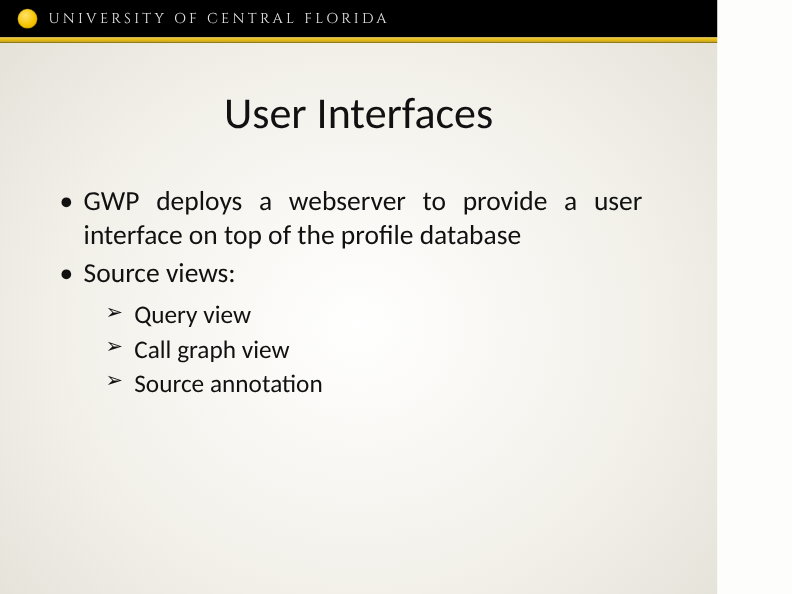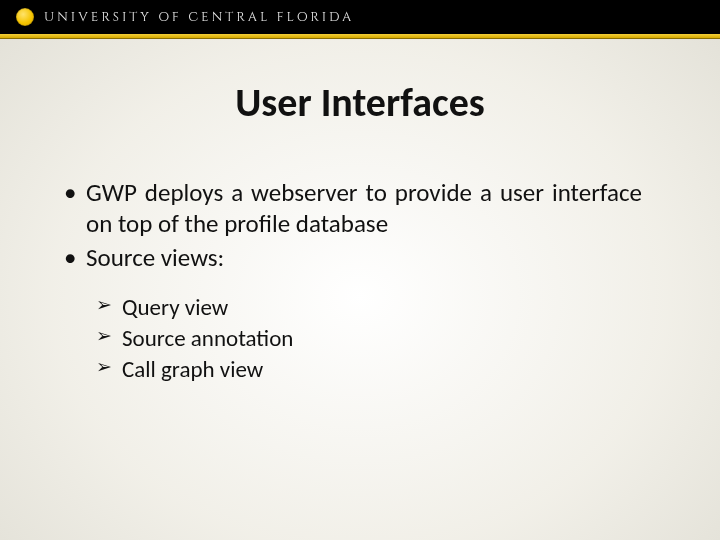--- a/index.html
+++ b/index.html
@@ -7,21 +7,21 @@
     padding: 0;
     width: 720px;
     height: 540px;
     background: #fdfdfb;
     font-family: Calibri, "Segoe UI", Arial, sans-serif;
     color: #111;
     overflow: hidden;
   }
   .slide {
     position: relative;
-    width: 720px;
+    width: 652px;
     height: 540px;
     box-sizing: border-box;
     background:
       radial-gradient(ellipse at 50% 55%, rgba(255,255,255,0.95) 0%, rgba(240,238,230,0.9) 60%, rgba(224,222,212,0.95) 100%);
   }
   .header {
     position: absolute;
     top: 0;
     left: 0;
     right: 0;
@@ -56,32 +56,32 @@
     background: linear-gradient(#f3cf3a, #d6a900);
     border-bottom: 1px solid #8a6e00;
   }
   .title {
     position: absolute;
     top: 78px;
     left: 0;
     right: 0;
     text-align: center;
     font-size: 40px;
-    font-weight: 700;
+    font-weight: 400;
     color: #111;
   }
   .content {
     position: absolute;
     top: 160px;
     left: 40px;
     right: 60px;
   }
   ul.bullets {
     list-style: none;
-    margin: 18px;
+    margin: 8px;
     padding: 0;
   }
   ul.bullets > li {
     position: relative;
     padding-left: 28px;
     font-size: 25px;
     line-height: 1.22;
     margin-bottom: 4px;
     text-align: justify;
     color: #111;
@@ -128,18 +128,18 @@
 
   <div class="title">User Interfaces</div>
 
   <div class="content">
     <ul class="bullets">
       <li>GWP deploys a webserver to provide a user interface on top of the profile database</li>
       <li>Source views:</li>
     </ul>
     <ul class="sub">
       <li>Query view</li>
+      <li>Call graph view</li>
       <li>Source annotation</li>
-      <li>Call graph view</li>
     </ul>
   </div>
 
 </div>
 
 </body></html>

